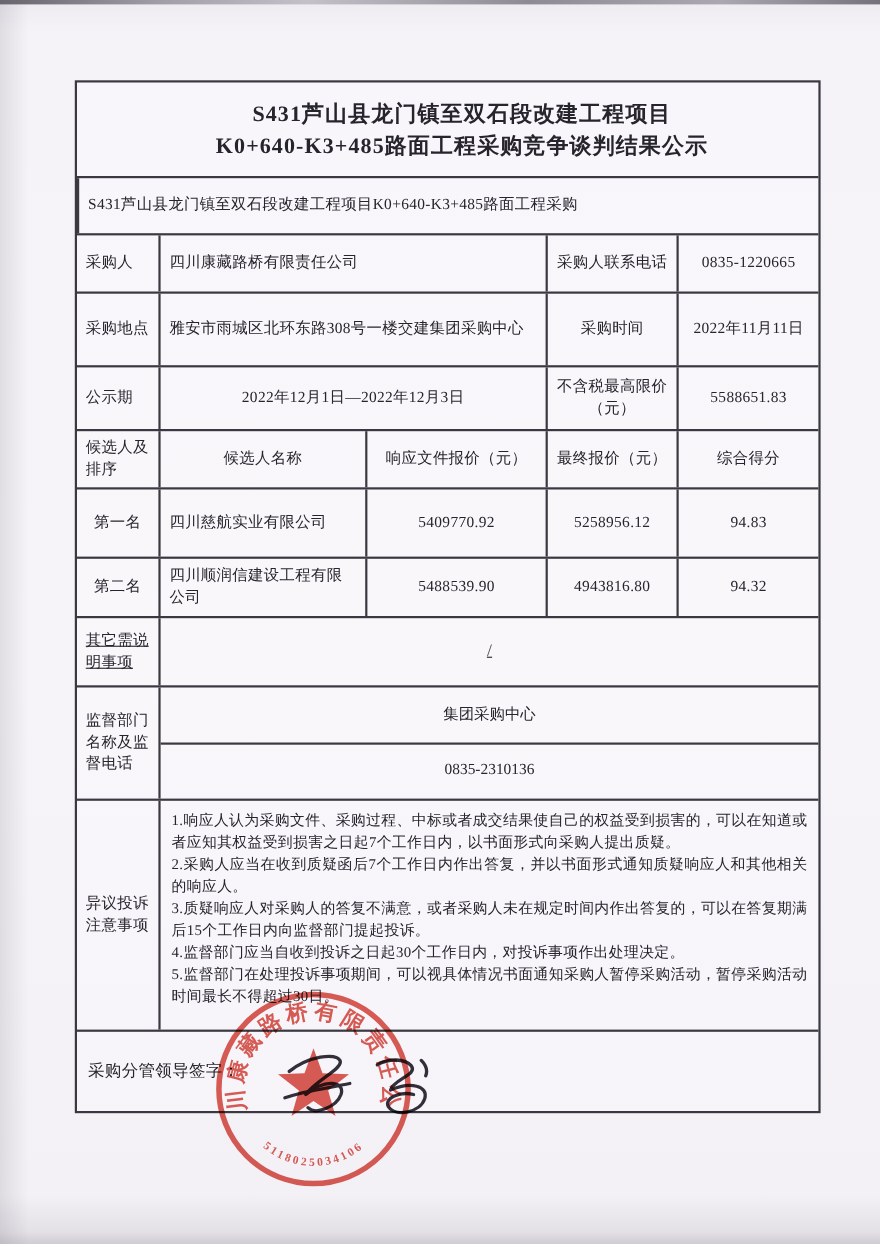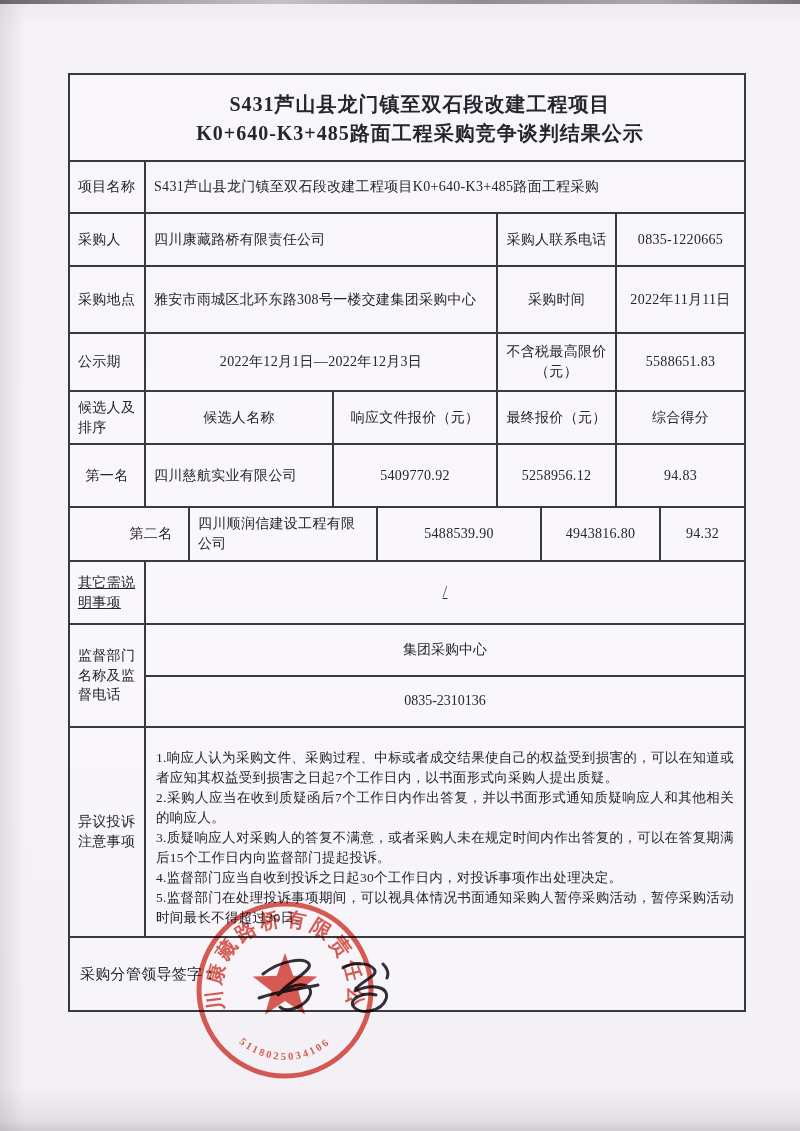--- a/index.html
+++ b/index.html
@@ -40,32 +40,32 @@
   .c1{width:74px;flex:none;}
   .c2{width:188px;flex:none;}
   .c3{width:164px;flex:none;}
   .c4{width:119px;flex:none;}
   .c23{width:352px;flex:none;}
   .cfill{flex:1;}
   .center{justify-content:center;text-align:center;}
 
   .h-title{height:85px;}
   .h1{height:52px;} .h2{height:53px;} .h3{height:67px;} .h4{height:58px;}
-  .h5{height:53px;} .h6{height:63px;} .h7{height:54px;padding-left:44px;} .h8{height:63px;text-decoration:underline;}
+  .h5{height:53px;} .h6{height:63px;} .h7{height:54px;} .h8{height:63px;text-decoration:underline;}
   .h9{height:103px;} .h10{height:210px;} .h11{height:74px;}
 
   .title-block{
     display:block;text-align:center;padding-top:15px;
     font-weight:bold;font-size:20px;line-height:29px;letter-spacing:1px;padding-left:34px;
   }
   .sup-col{display:flex;flex-direction:column;flex:1;border-left:2px solid #3a3840;box-sizing:border-box;}
   .sup-sub{flex:1;display:flex;align-items:center;justify-content:center;font-size:14px;}
   .sup-sub + .sup-sub{border-top:2px solid #3a3840;}
   .complaint-cell{
-    display:block;padding:20px 10px 4px 10px;
+    display:block;padding:8px 10px 4px 10px;
     font-size:13.5px;line-height:20px;text-align:justify;overflow:hidden;
   }
   .complaint-cell p{margin:0;}
   .sig-cell{font-size:15px;padding-left:10px;}
   .slash{font-size:16px;color:#4d4b55;}
 
   .stamp{
     position:absolute;left:185px;top:890px;width:200px;height:200px;
     mix-blend-mode:multiply;opacity:.88;pointer-events:none;
   }
@@ -83,21 +83,20 @@
   <div class="tbl">
 
     <div class="row first h-title">
       <div class="cell nb cfill title-block">
         <div>S431芦山县龙门镇至双石段改建工程项目</div>
         <div>K0+640-K3+485路面工程采购竞争谈判结果公示</div>
       </div>
     </div>
 
     <div class="row h1">
-      <div class="cell nb c1">项目名称</div>
       <div class="cell cfill">S431芦山县龙门镇至双石段改建工程项目K0+640-K3+485路面工程采购</div>
     </div>
 
     <div class="row h2">
       <div class="cell nb c1">采购人</div>
       <div class="cell c23">四川康藏路桥有限责任公司</div>
       <div class="cell c4 center">采购人联系电话</div>
       <div class="cell cfill center">0835-1220665</div>
     </div>
 

